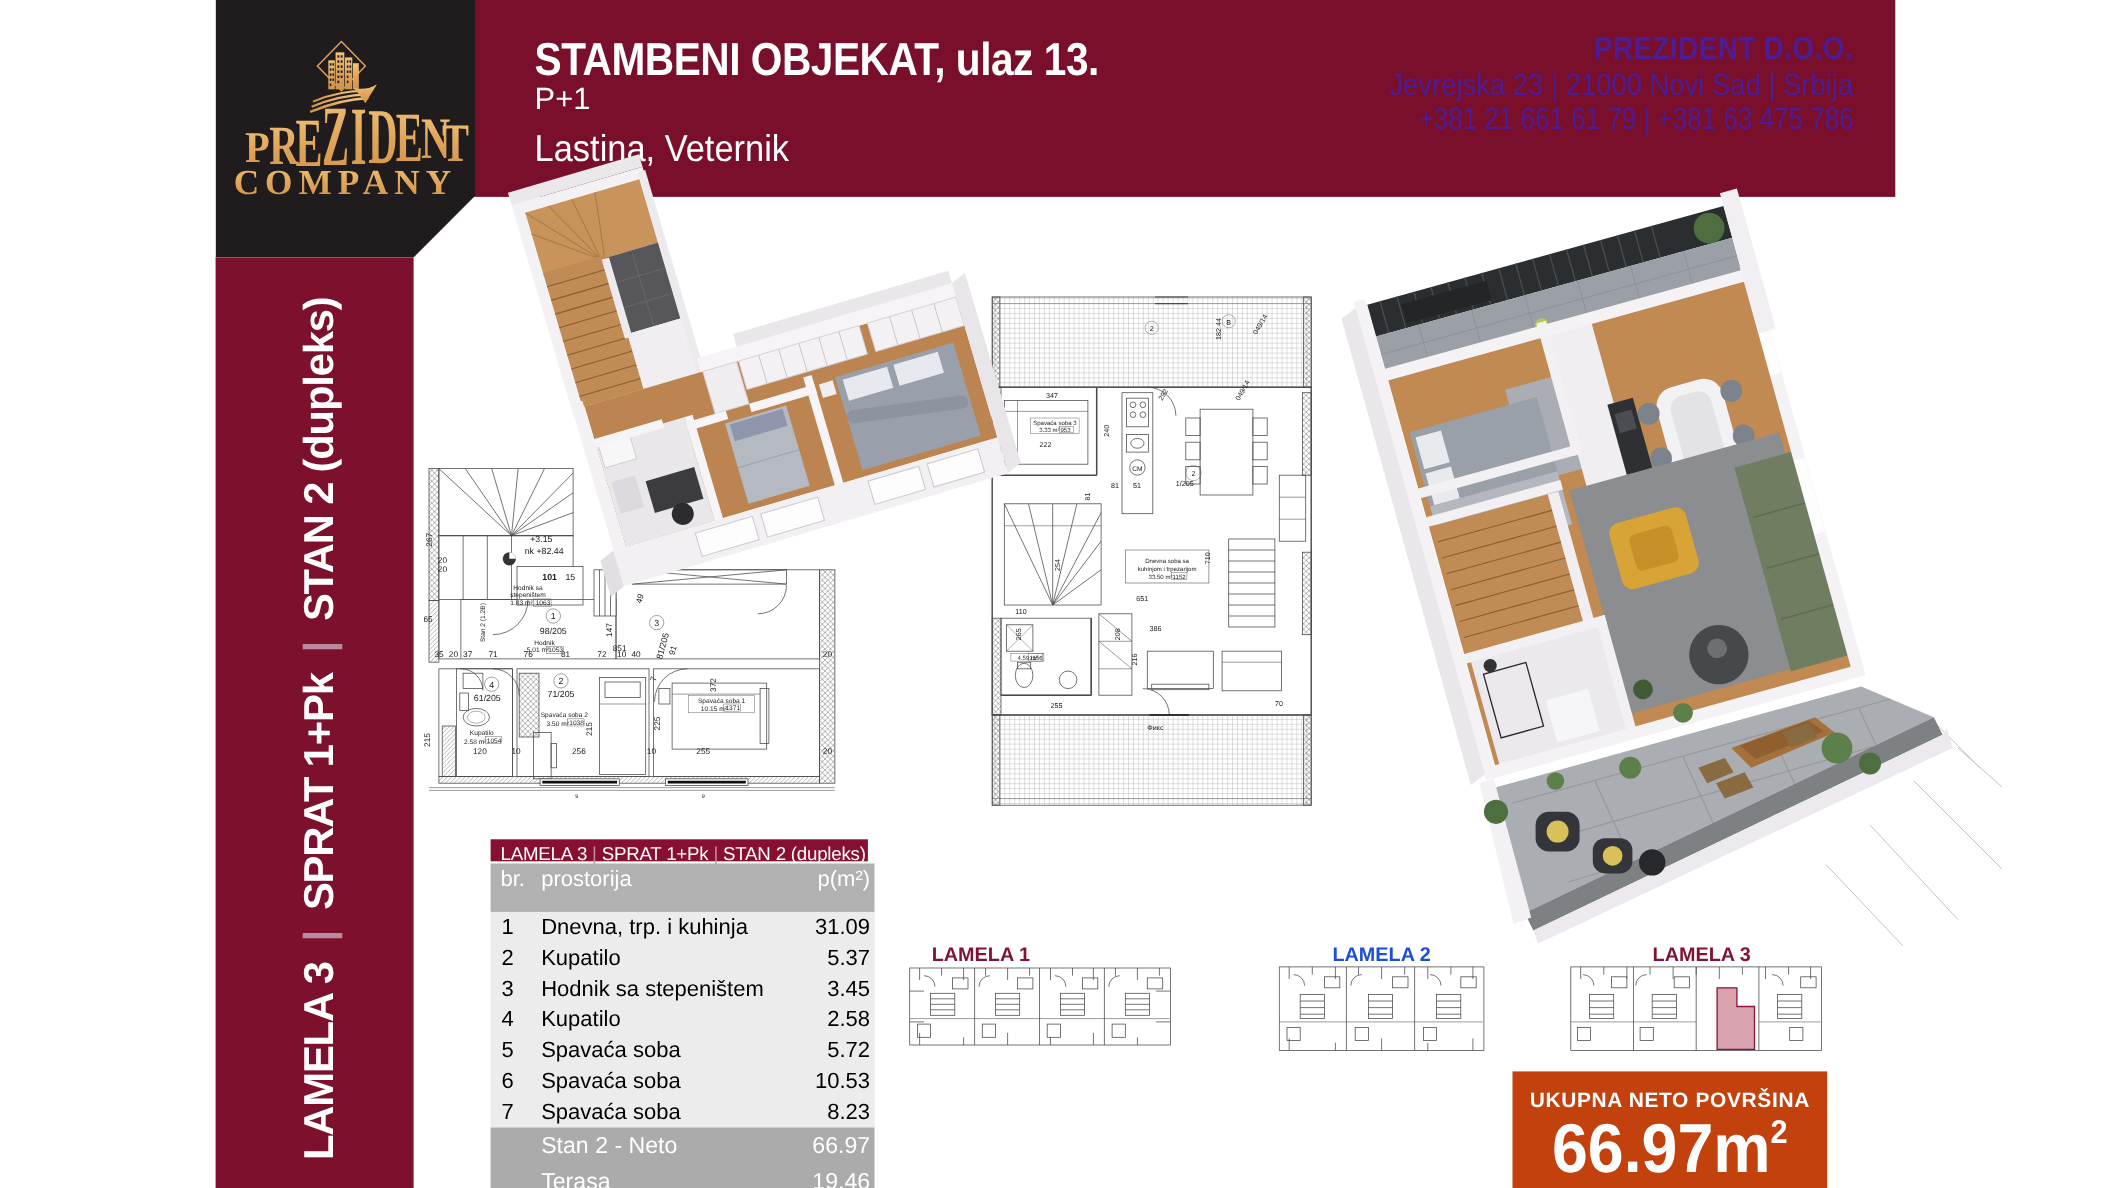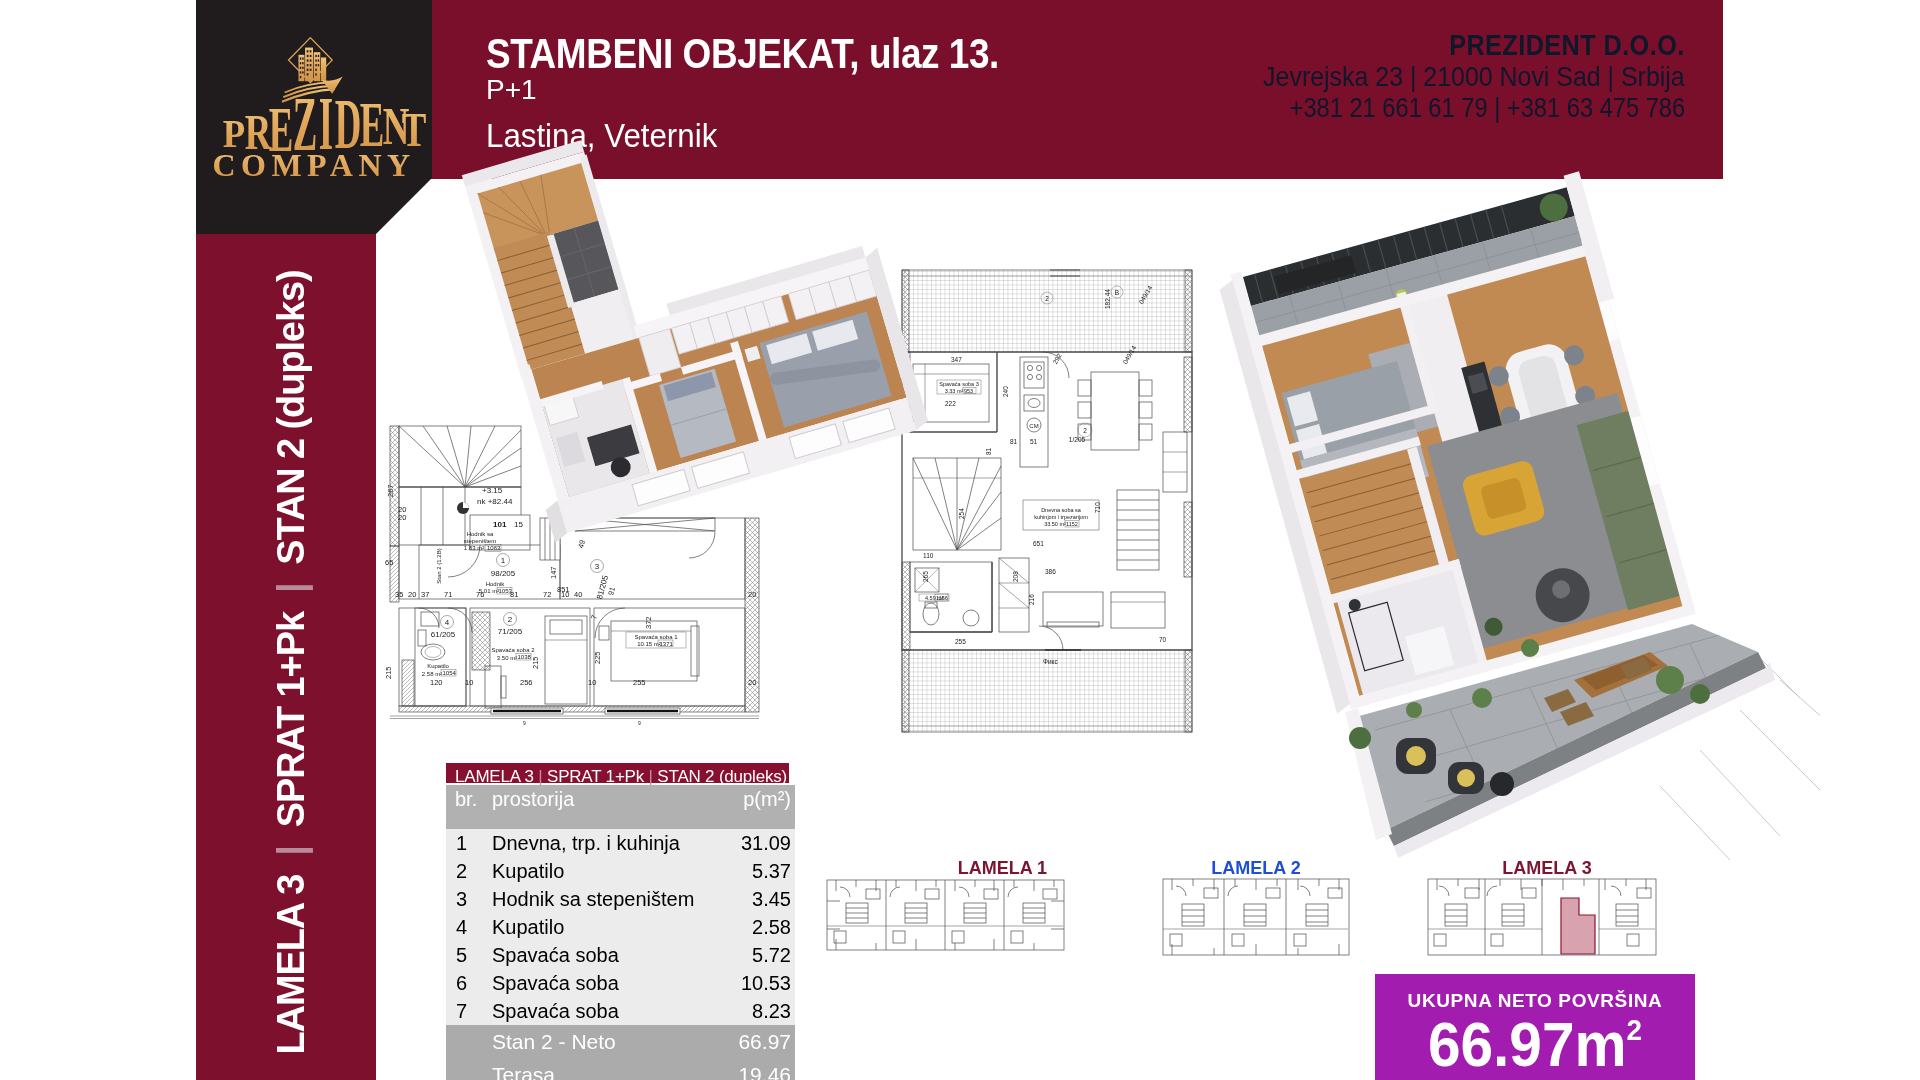--- a/index.html
+++ b/index.html
@@ -11,21 +11,21 @@
 <body>
 
 <div class="abs" style="left:430px;top:0;width:1293px;height:179px;background:#7a0f2b;"></div>
 
 <div class="abs" style="left:486px;top:30px;color:#fff;font-size:42px;font-weight:bold;letter-spacing:-0.5px;transform:scaleX(0.88);transform-origin:left;">STAMBENI OBJEKAT, ulaz 13.</div>
 
 <div class="abs" style="left:486px;top:74px;color:#fff;font-size:28px;">P+1</div>
 
 <div class="abs" style="left:486px;top:116px;color:#fff;font-size:34px;transform:scaleX(0.92);transform-origin:left;">Lastina, Veternik</div>
 
-<div class="abs" style="left:1085px;top:30px;width:600px;text-align:right;color:#0f172a;font-size:28px;line-height:31px;">
+<div class="abs" style="left:1085px;top:30px;width:600px;text-align:right;color:#4c1d95;font-size:28px;line-height:31px;">
   <div style="font-weight:bold;font-size:29px;letter-spacing:0.5px;"><span style="display:inline-block;transform:scaleX(0.87);transform-origin:right;">PREZIDENT D.O.O.</span></div>
   <div><span style="display:inline-block;transform:scaleX(0.89);transform-origin:right;">Jevrejska 23 | 21000 Novi Sad | Srbija</span></div>
   <div><span style="display:inline-block;transform:scaleX(0.845);transform-origin:right;">+381 21 661 61 79 | +381 63 475 786</span></div>
 </div>
 
 <div class="abs" style="left:196px;top:234px;width:180px;height:846px;background:#7c102d;"></div>
 
 <div class="abs" style="left:-107px;top:575px;width:796px;height:175px;transform:rotate(-90deg);transform-origin:center;display:flex;align-items:center;justify-content:center;color:#fff;font-size:38px;letter-spacing:-1.1px;font-weight:bold;white-space:nowrap;">LAMELA 3&nbsp;&nbsp;<span style="color:#b98a99;">|</span>&nbsp;&nbsp;SPRAT 1+Pk&nbsp;&nbsp;<span style="color:#b98a99;">|</span>&nbsp;&nbsp;STAN 2 (dupleks)</div>
 
 <svg class="abs" style="left:196px;top:0;" width="236" height="234" viewBox="0 0 236 234">
@@ -708,21 +708,21 @@
         <span style="position:absolute;left:46px;text-align:right;">Stan 2 - Neto</span>
         <span style="position:absolute;right:4px;">66.97</span>
       </div>
     <div style="height:33px;line-height:34px;position:relative;">
         <span style="position:absolute;left:46px;">Terasa</span>
         <span style="position:absolute;right:4px;">19.46</span>
       </div>
   </div>
 </div>
 
-<div class="abs" style="left:847px;top:858px;width:200px;text-align:right;color:#7e142f;font-size:18px;font-weight:bold;">LAMELA 1</div>
+<div class="abs" style="left:847px;top:858px;width:200px;text-align:left;color:#7e142f;font-size:18px;font-weight:bold;">LAMELA 1</div>
 
 <svg class="abs" style="left:826px;top:879px;" width="239" height="72" viewBox="0 0 239 72">
   <g stroke="#4a4a4a" stroke-width="0.7" fill="none">
     <rect x="1" y="1" width="237" height="70"></rect>
     <line x1="60" y1="1" x2="60" y2="71"></line>
       <line x1="119" y1="1" x2="119" y2="71"></line>
       <line x1="178" y1="1" x2="178" y2="71"></line>
     <rect x="20" y="24" width="22" height="20"></rect>
       <rect x="79" y="24" width="22" height="20"></rect>
     <rect x="138" y="24" width="22" height="20"></rect>
@@ -787,18 +787,18 @@
       <rect x="64" y="56" width="12" height="12"></rect>
       <rect x="200" y="56" width="12" height="12"></rect>
     <rect x="38" y="10" width="14" height="10"></rect>
       <rect x="95" y="10" width="14" height="10"></rect>
       <rect x="210" y="10" width="14" height="10"></rect>
   </g>
 
   <polygon points="134,20 152,20 152,37 168,37 168,76 134,76" fill="#d9a2af" stroke="#8c1634" stroke-width="1.2"></polygon>
 </svg>
 
-<div class="abs" style="left:1375px;top:974px;width:320px;height:106px;background:#a21caf;color:#fff;text-align:center;">
+<div class="abs" style="left:1375px;top:974px;width:286px;height:106px;background:#c2410c;color:#fff;text-align:center;">
 
   <div style="font-size:19px;font-weight:bold;margin-top:16px;letter-spacing:0.6px;white-space:nowrap;">UKUPNA NETO POVRŠINA</div>
 
   <div style="font-size:63px;font-weight:bold;line-height:50px;margin-top:-7px;white-space:nowrap;transform:scaleX(0.93);transform-origin:center;">66.97m<span style="font-size:30px;vertical-align:26px;">2</span></div>
 </div>
 
 </body></html>

